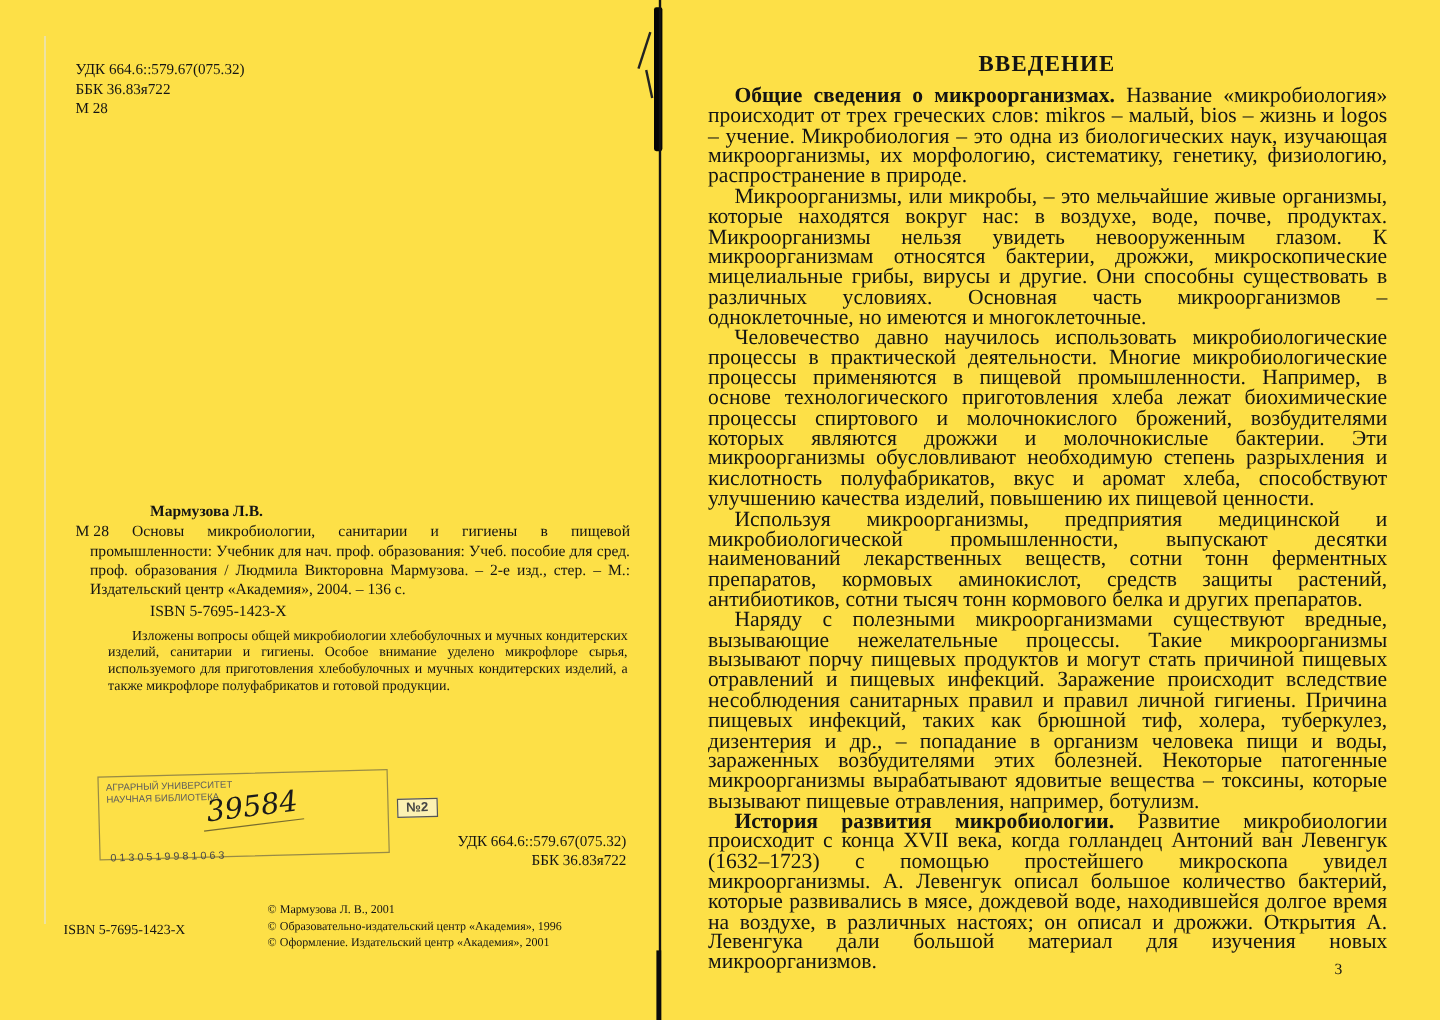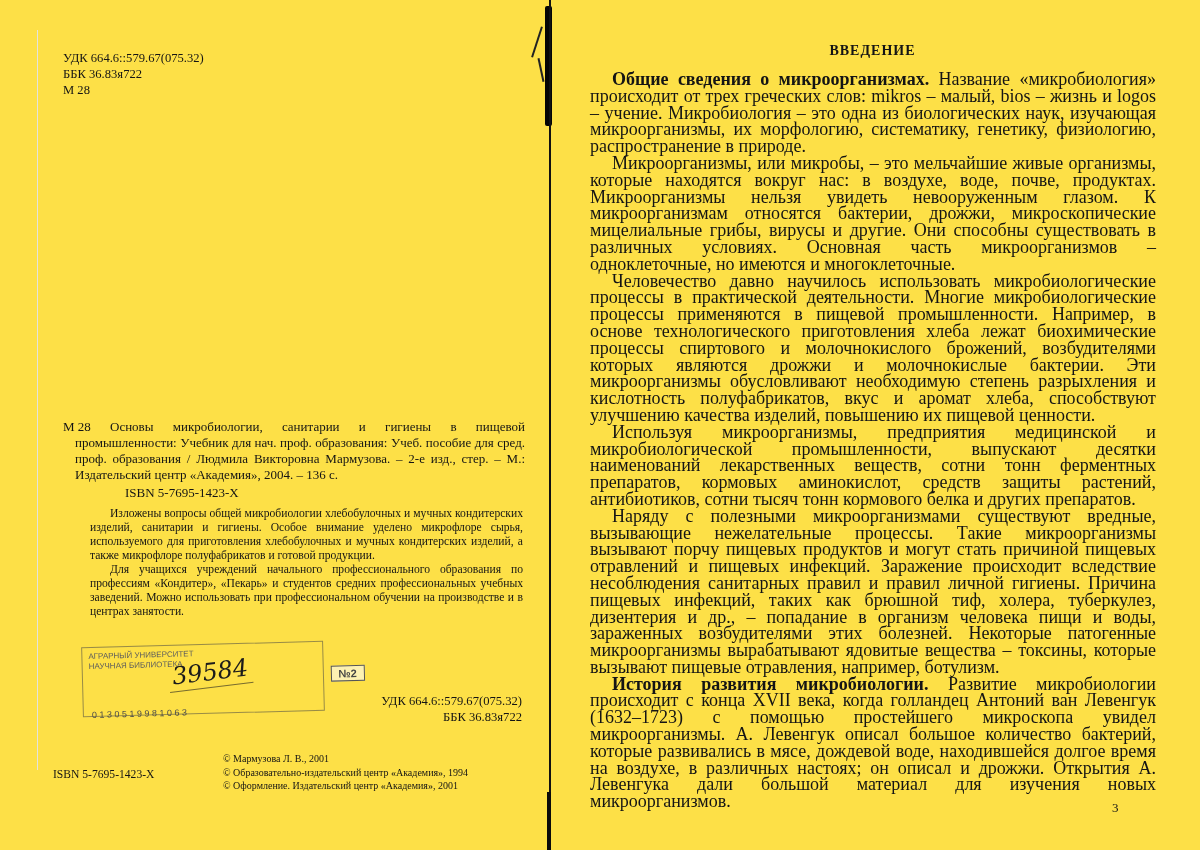--- a/index.html
+++ b/index.html
@@ -49,21 +49,21 @@
     border-bottom:1px solid rgba(30,30,30,.6); padding:0 4px 1px 4px;
   }
 
   .udk-bottom { position:absolute; left:300px; top:693px; width:222px; text-align:right; font-size:12.6px; line-height:16px; }
   .copyright-block { position:absolute; left:223px; top:752px; font-size:10px; line-height:13.5px; }
   .isbn-bottom { position:absolute; left:53px; top:768px; font-size:11.6px; }
 
   
   .rp-heading {
     position:absolute; left:585px; top:43px; width:575px; text-align:center;
-    font-weight:bold; font-size:14px; letter-spacing:1px;
+    font-weight:bold; font-size:19px; letter-spacing:1px;
   }
   .rp-body { position:absolute; left:590px; top:71px; width:566px; font-size:18px; line-height:16.8px; text-align:justify; }
   .rp-body p { margin:0; text-indent:22px; }
   .lead { font-weight:bold; }
   .page-number { position:absolute; left:1112px; top:800px; font-size:13px; }
 </style>
 </head>
 <body>
 
 <div id="page">
@@ -80,47 +80,47 @@
     <div class="udk-block">
       <div>УДК 664.6::579.67(075.32)</div>
       <div>ББК 36.83я722</div>
       <div>М 28</div>
     </div>
 
     <div class="reviewer-block">
     </div>
 
     <div class="biblio">
+      <div class="biblio-author">Мармузова Л.В.</div>
       <div class="biblio-entry">
         <span class="biblio-code">М 28</span>
         <p class="biblio-text">Основы микробиологии, санитарии и гигиены в пищевой промышленности: Учебник для нач. проф. образования: Учеб. пособие для сред. проф. образования / Людмила Викторовна Мармузова. – 2-е изд., стер. – М.: Издательский центр «Академия», 2004. – 136 с.</p>
       </div>
       <div class="biblio-isbn">ISBN 5-7695-1423-X</div>
       <div class="annotation">
         <p>Изложены вопросы общей микробиологии хлебобулочных и мучных кондитерских изделий, санитарии и гигиены. Особое внимание уделено микрофлоре сырья, используемого для приготовления хлебобулочных и мучных кондитерских изделий, а также микрофлоре полуфабрикатов и готовой продукции.</p>
-        <p>Для учащихся учреждений начального профессионального образования по профессиям «Кондитер», «Пекарь» и студентов средних профессиональных учебных заведений. Можно использовать при профессиональном обучении на производстве и в центрах занятости.</p>
       </div>
     </div>
 
     <div class="stamp">
       <div>АГРАРНЫЙ УНИВЕРСИТЕТ</div>
       <div>НАУЧНАЯ БИБЛИОТЕКА</div>
       <div class="stamp-no">№2</div>
       <div class="stamp-digits">0130519981063</div>
     </div>
     <div class="handwritten">39584</div>
 
     <div class="udk-bottom">
       <div>УДК 664.6::579.67(075.32)</div>
       <div>ББК 36.83я722</div>
     </div>
 
     <div class="copyright-block">
       <div>© Мармузова Л. В., 2001</div>
-      <div>© Образовательно-издательский центр «Академия», 1994</div>
+      <div>© Образовательно-издательский центр «Академия», 1996</div>
       <div>© Оформление. Издательский центр «Академия», 2001</div>
     </div>
 
     <div class="isbn-bottom">ISBN 5-7695-1423-X</div>
   </div>
 
   <div>
     <div class="rp-heading">ВВЕДЕНИЕ</div>
 
     <div class="rp-body">

